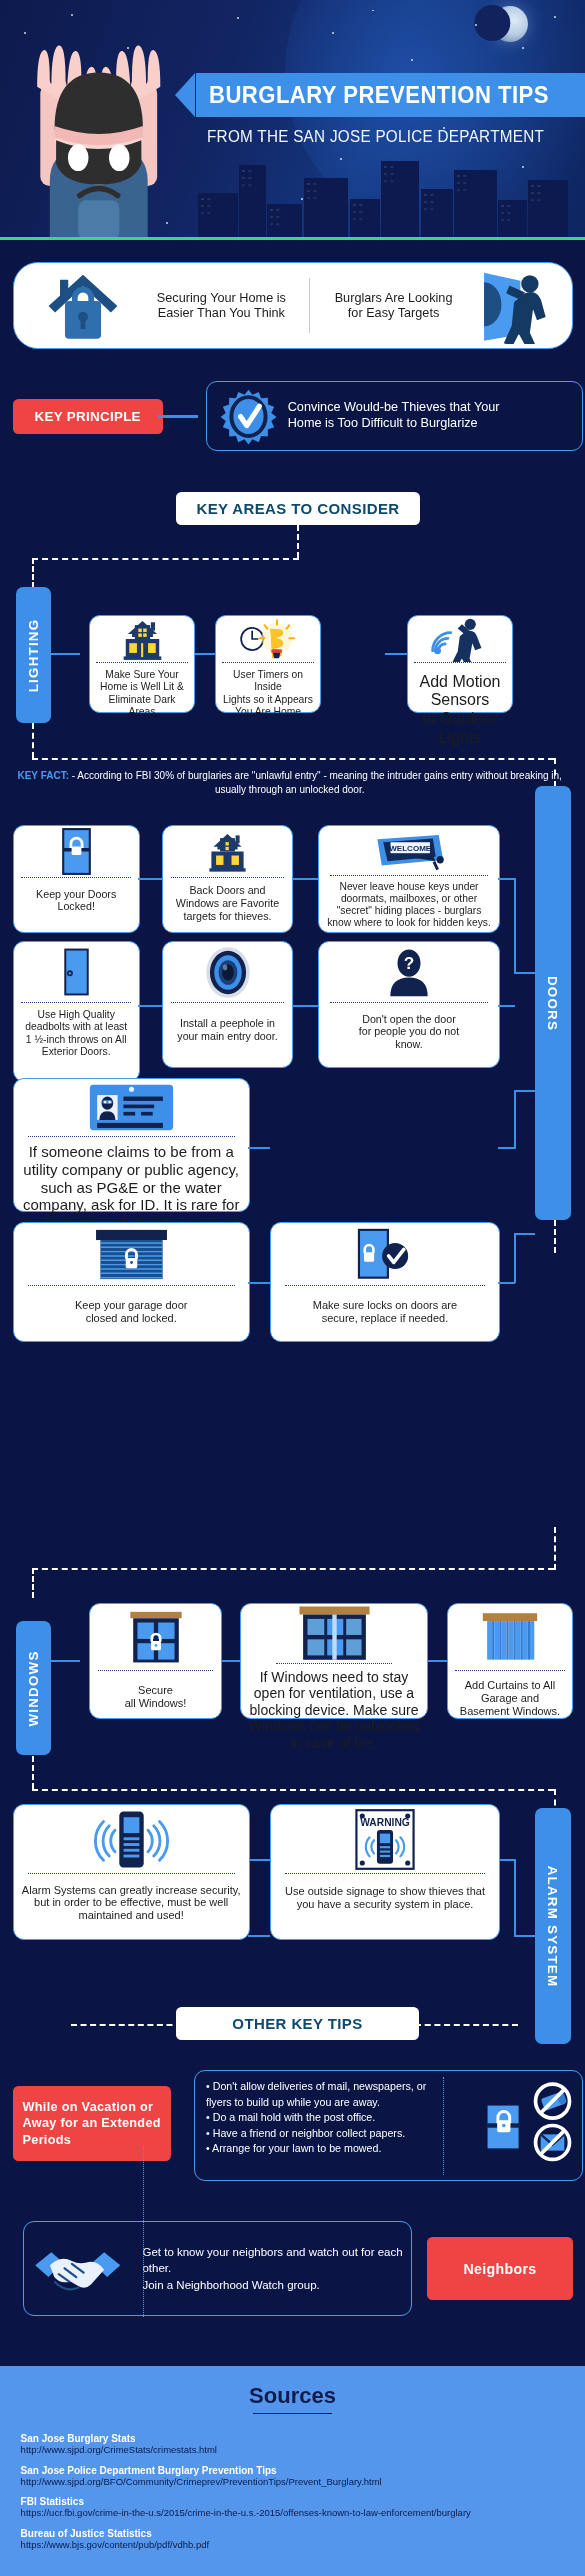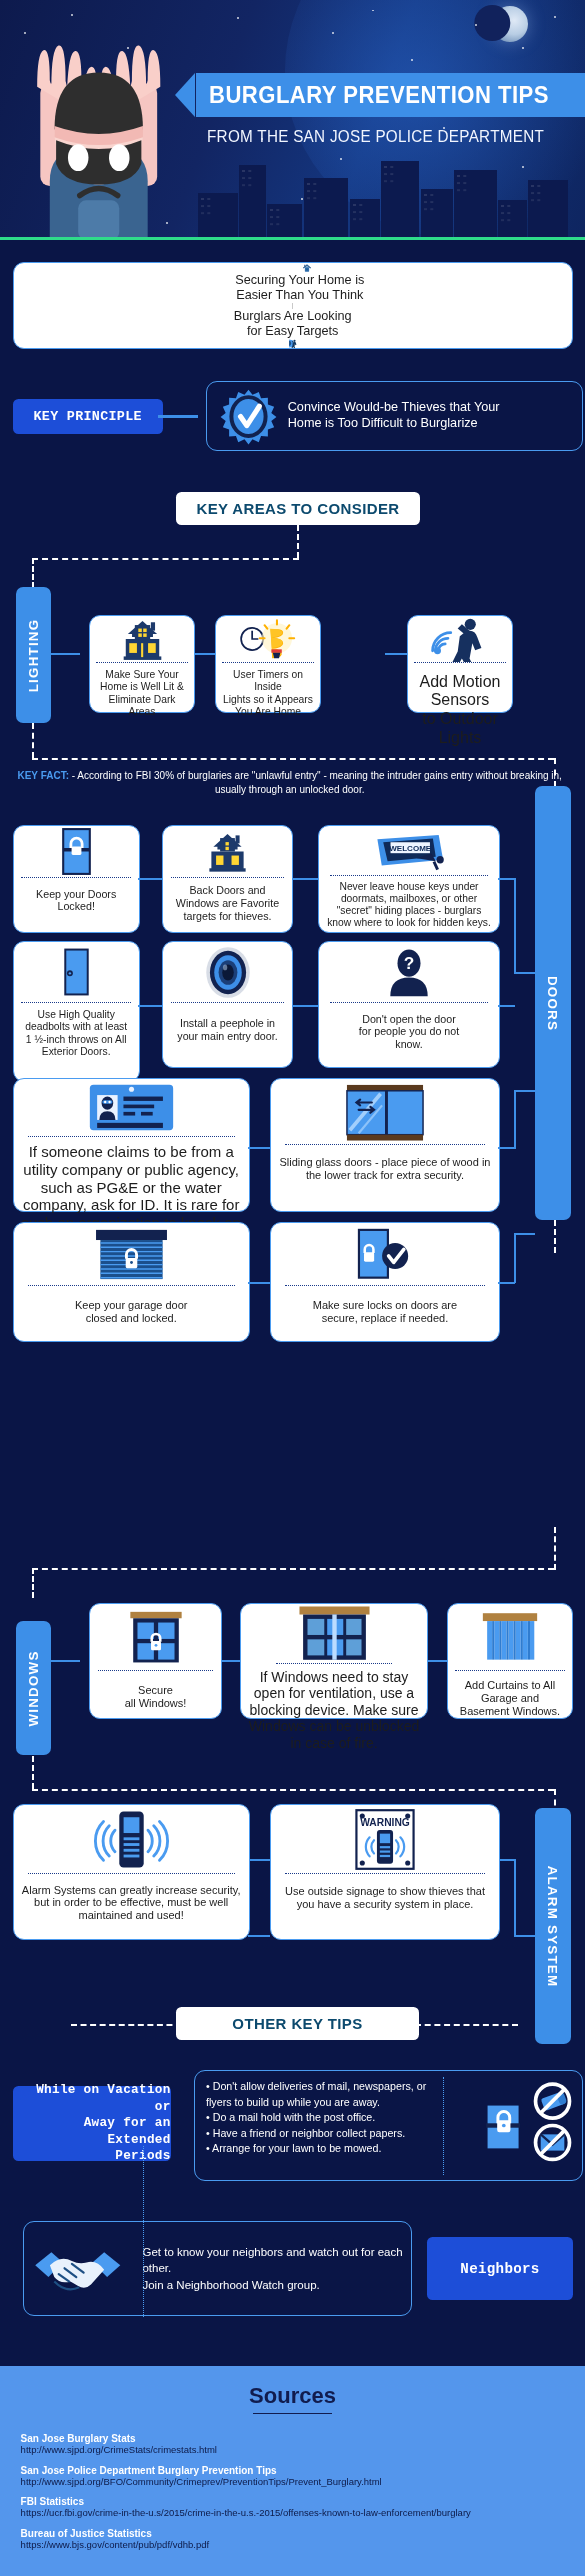--- a/index.html
+++ b/index.html
@@ -80,24 +80,24 @@
   .subtitle {
     position:absolute; left: 207px; top: 127px;
     color: #f2f6ff; font-size: 16.6px; letter-spacing: 0.3px;
     font-family:"Liberation Sans Narrow","Liberation Sans",sans-serif;
     transform: scaleX(.92); transform-origin:left center; white-space: nowrap;
   }
   .green-rule { position:absolute; left:0; top:237px; width:585px; height:3.2px; background:#2fdc8a; }
 
   
   .badge-blue {
-    background: #1d4ed8; color:#fff; font-weight:700;
+    background: #ef4444; color:#fff; font-weight:700;
     border-radius: 5.5px; display:flex; align-items:center; justify-content:center;
-    text-align:right; letter-spacing:0.3px;
-    font-family:Liberation Mono, monospace;
+    text-align:left; letter-spacing:0.3px;
+    font-family:Liberation Sans, sans-serif;
   }
   .badge-white {
     background:#fff; color:#0c4a6e; font-weight:700;
     border-radius: 5.5px; display:flex; align-items:center; justify-content:center;
     text-align:center; letter-spacing:0.4px;
     font-family:"Liberation Sans Narrow","Liberation Sans",sans-serif;
   }
   .card-white {
     position:absolute; background:#fff;
     border:1.6px solid #4a9bf0; border-radius:11px;
@@ -231,21 +231,21 @@
       <path d="M88 230 q24 -18 48 0" stroke="#2e2e2e" stroke-width="7" fill="none" stroke-linecap="round"></path>
     </svg>
 
     <div class="title-band">
       <div class="title-text">BURGLARY PREVENTION TIPS</div>
     </div>
     <div class="subtitle">FROM THE SAN JOSE POLICE DEPARTMENT</div>
   </div>
   <div class="green-rule"></div>
 
-  <div class="card-white" style="left:12.7px; top:262px; width:560px; height:87px; flex-direction:column; justify-content:flex-start;">
+  <div class="card-white" style="left:12.7px; top:262px; width:560px; height:87px; flex-direction:row; justify-content:flex-start;border-radius:25px;">
     <svg width="82" height="82" viewBox="0 0 100 100" style="margin-left:28.5px">
       <path d="M50 12 L92 50 L84 58 L50 26 L16 58 L8 50 Z" fill="#1d4f84"></path>
       <rect x="22" y="18" width="10" height="20" fill="#1d4f84"></rect>
       <rect x="28" y="44" width="44" height="46" rx="5" fill="#2f6fae"></rect>
       <path d="M40 48 v-8 a10 10 0 0 1 20 0 v8" stroke="#2f6fae" stroke-width="7" fill="none"></path>
       <circle cx="50" cy="63" r="6" fill="#1d4f84"></circle>
       <rect x="47" y="64" width="6" height="14" fill="#1d4f84"></rect>
     </svg>
     <div class="card-cap" style="font-size:12.7px;width:166px;margin-left:14.2px;align-self:center;white-space:pre-line">Securing Your Home is
 Easier Than You Think</div>
@@ -490,36 +490,20 @@
         <rect x="54" y="45" width="16" height="5" fill="#12224f"></rect>
         <rect x="78" y="45" width="16" height="5" fill="#12224f"></rect>
         <rect x="18" y="60" width="90" height="7" fill="#12224f"></rect>
       </svg>
     </div>
     <div class="dotted-sep"></div>
     <div class="card-cap" style="font-size:15px;padding-top:6.3px;">If someone claims to be from a utility company or public agency, such as PG&amp;E or the water company, ask for ID. It is rare for such an organization to knock on your door unannounced.</div>
   </div>
   <div class="line-bl" style="left:248px;top:1147px;width:22px;height:2.4px;"></div>
 
-  <div class="card-white" style="left:270px;top:1078px;width:230px;height:134px;">
-    <div class="icon-area" style="height:65px">
-      <svg width="84" height="60" viewBox="0 0 112 82">
-        <rect x="4" y="4" width="104" height="8" fill="#5a3a1e"></rect>
-        <rect x="4" y="12" width="104" height="60" fill="#4a9bf0" stroke="#12224f" stroke-width="2"></rect>
-        <rect x="56" y="12" width="4" height="60" fill="#12224f"></rect>
-        <path d="M8 66 L50 16" stroke="#b9dcff" stroke-width="5" opacity=".8"></path>
-        <path d="M20 70 L52 32" stroke="#b9dcff" stroke-width="3" opacity=".6"></path>
-        <path d="M38 28 h-18 M22 24 l-5 4 l5 4" stroke="#12224f" stroke-width="3" fill="none" stroke-linecap="round"></path>
-        <path d="M20 38 h18 M36 34 l5 4 l-5 4" stroke="#12224f" stroke-width="3" fill="none" stroke-linecap="round"></path>
-        <rect x="4" y="72" width="104" height="8" fill="#5a3a1e"></rect>
-      </svg>
-    </div>
-    <div class="dotted-sep"></div>
-    <div class="card-cap" style="font-size:11px;padding-top:11px;">Sliding glass doors - place piece of wood in the lower track for extra security.</div>
-  </div>
   <div class="line-bl" style="left:498px;top:1147px;width:17.4px;height:2.4px;"></div>
   <div class="line-bl" style="left:514px;top:1092px;width:2.4px;height:57px;"></div>
   <div class="line-bl" style="left:514px;top:1090px;width:20.6px;height:2.4px;"></div>
 
   <div class="card-white" style="left:12.7px;top:1222px;width:237px;height:120px;">
     <div class="icon-area" style="height:62px">
       <svg width="79" height="55" viewBox="0 0 106 76">
         <rect x="4" y="4" width="98" height="14" fill="#12224f"></rect>
         <rect x="10" y="18" width="86" height="54" fill="#1b4f8c"></rect>
         <g stroke="#4a9bf0" stroke-width="2">

